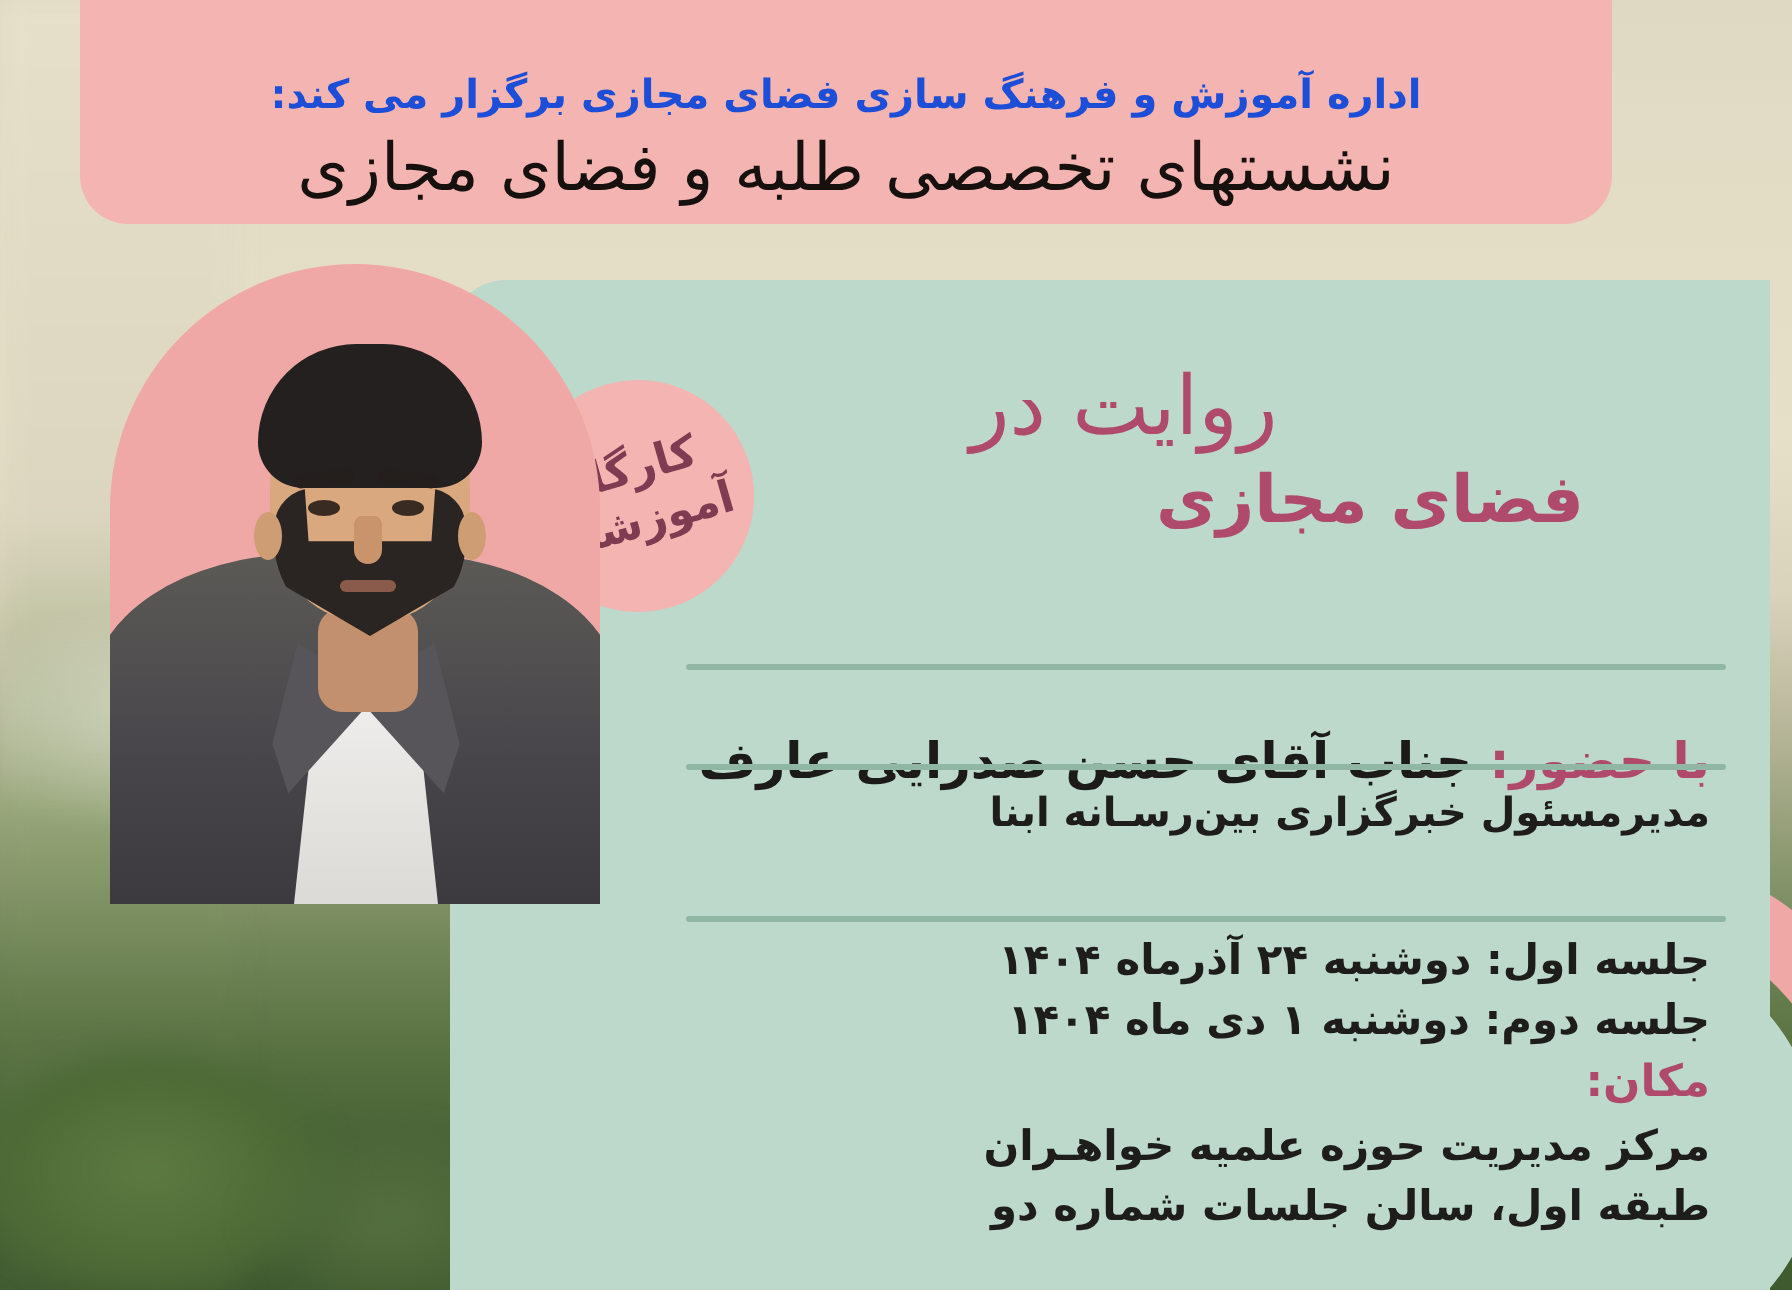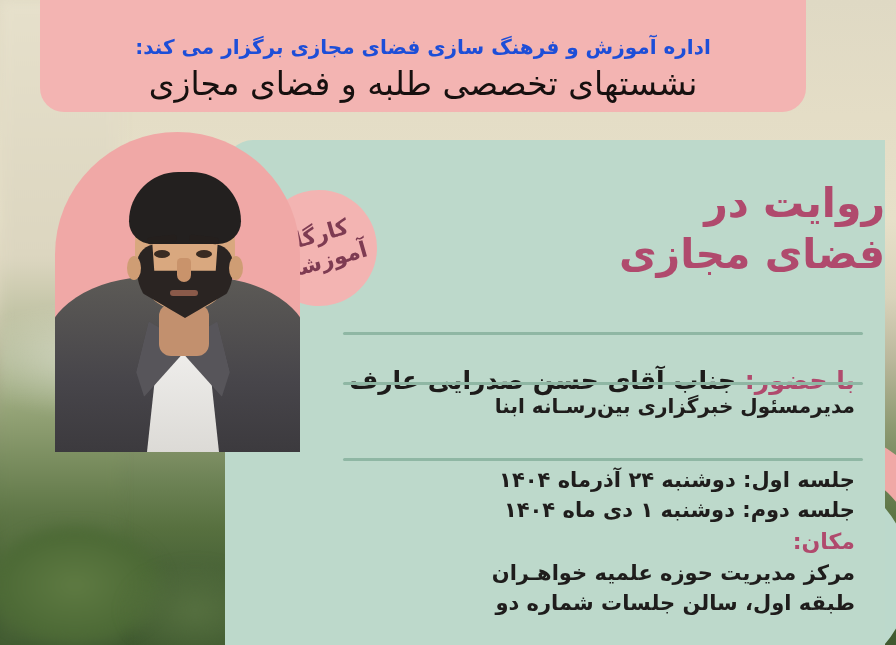--- a/index.html
+++ b/index.html
@@ -83,26 +83,26 @@
   .vrule{
     position:absolute;width:3px;background:#8fb7a4;border-radius:2px;
   }
 
   
   .title-wrap{
     position:absolute;right:0;top:40px;width:400px;text-align:left;
     direction:rtl;
   }
   .title1{
-    font-size:41px;font-weight:700;color:#b04a6d;line-height:1.15;
-    text-align:right;padding-left:0;
+    font-size:41px;font-weight:400;color:#b04a6d;line-height:1.15;
+    text-align:left;padding-left:0;
   }
   .title2{
-    font-size:41px;font-weight:900;color:#b04a6d;line-height:1.15;margin-top:4px;
-    text-align:right;
+    font-size:33px;font-weight:900;color:#b04a6d;line-height:1.15;margin-top:4px;
+    text-align:center;
   }
 
   
   .badge{
     position:absolute;left:36px;top:50px;width:116px;height:116px;border-radius:50%;
     background:#f3b4b2;color:#7e3b52;font-weight:900;font-size:22px;
     display:flex;flex-direction:column;align-items:center;justify-content:center;
     transform:rotate(-16deg);line-height:1.25;
   }
 

